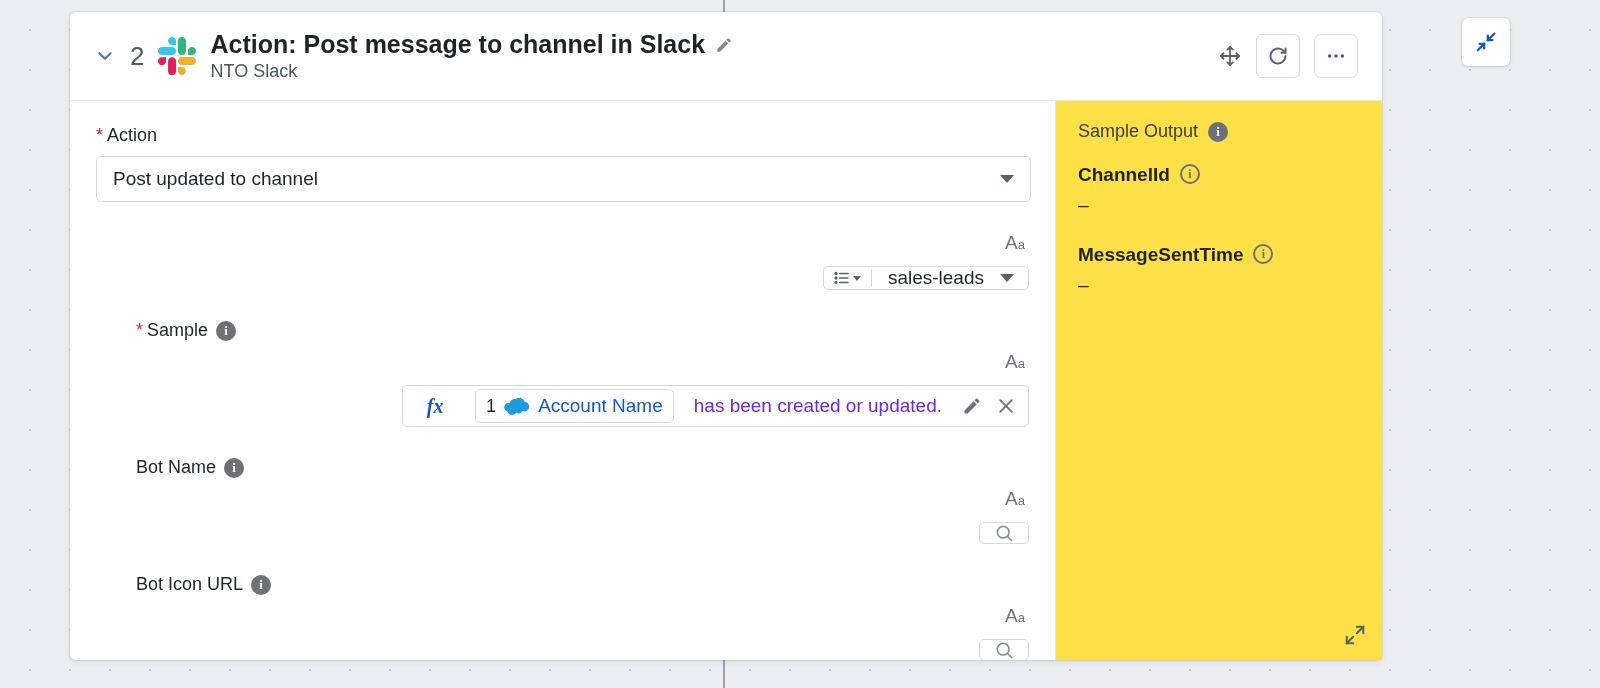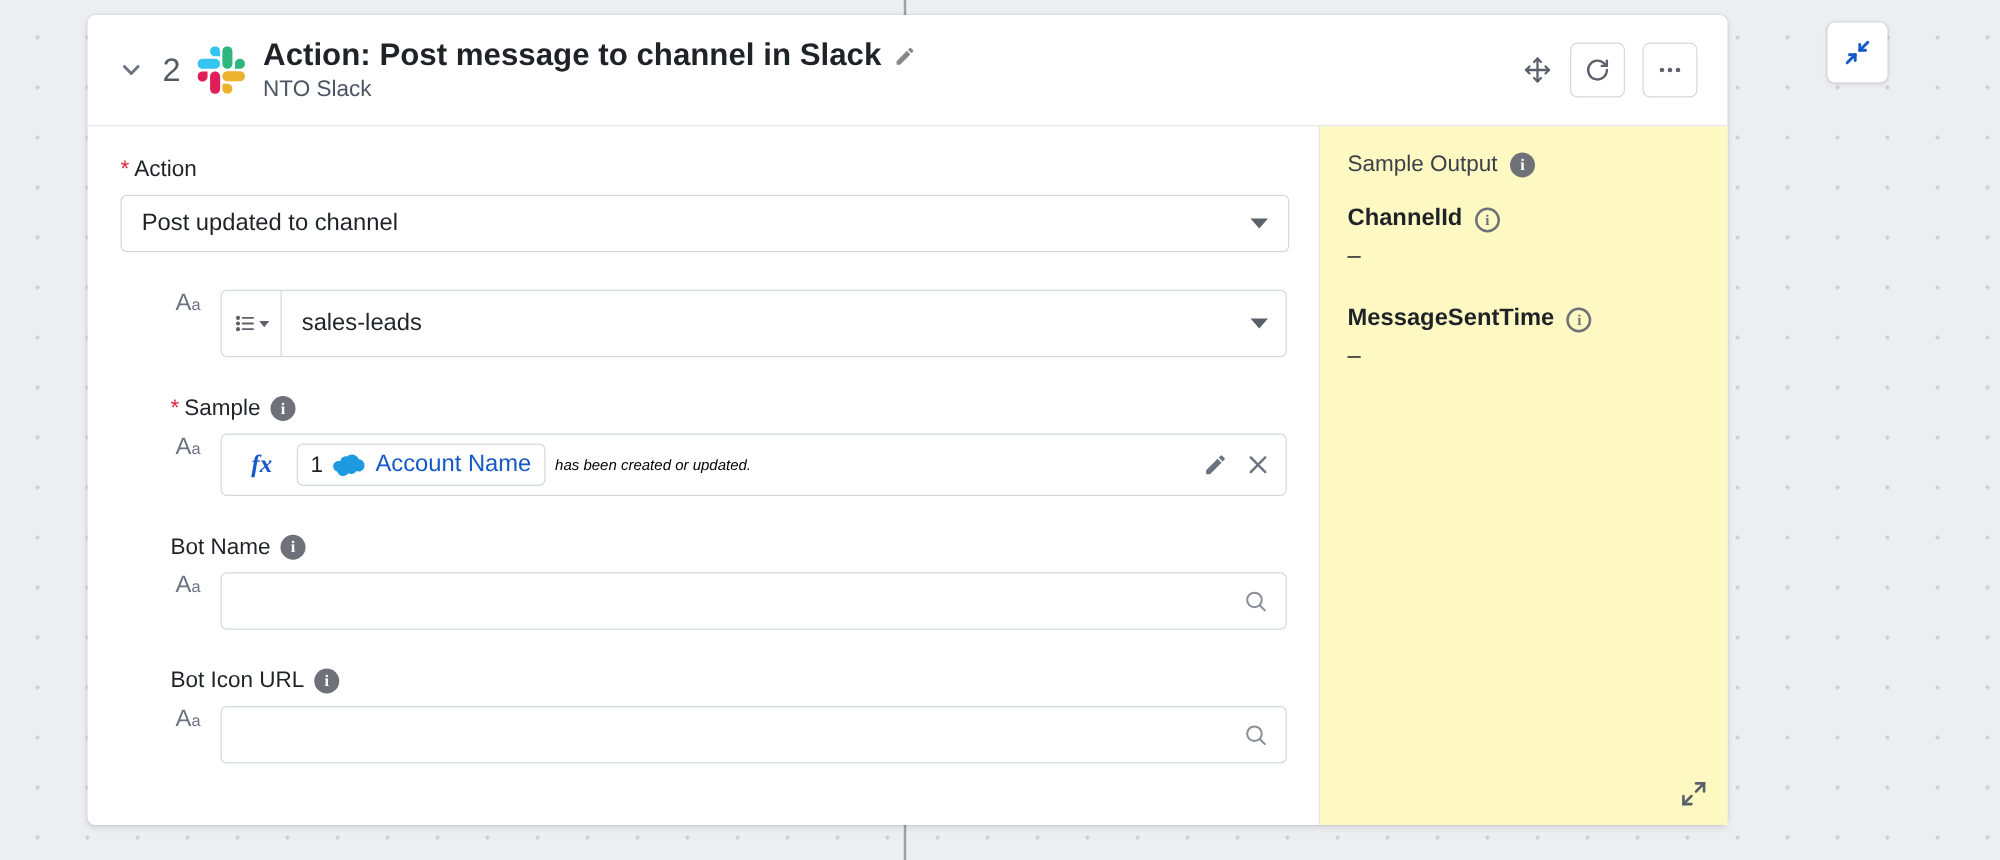--- a/index.html
+++ b/index.html
@@ -124,21 +124,21 @@
     min-height:0;
   }
   .form-area {
     flex:1;
     padding: 24px 26px 24px 26px;
     overflow:auto;
   }
   .sidebar {
     width: 327px;
     border-left:1px solid #e5e7eb;
-    background:#fef9c3;
+    background:#fde047;
     padding: 20px 22px;
     position:relative;
   }
 
   .label {
     font-size:18px;
     color:#1f2328;
     margin-bottom:10px;
     display:flex;
     align-items:center;
@@ -163,23 +163,24 @@
     font-size:19px;
     color:#1f2328;
     cursor:pointer;
   }
   .triangle-down {
     width:0;height:0;border-left:7px solid transparent;border-right:7px solid transparent;border-top:8px solid #5b616b;
   }
 
   .field-row {
     display:flex;
-    align-items:flex-start;
+    align-items:flex-end;
     gap:12px;
     margin-top: 4px;
+    flex-direction: column;
   }
   .aa-icon {
     width: 28px;
     font-size:19px;
     color:#6b7280;
     text-align:center;
   }
   .aa-icon span.sub { font-size:13px; }
   .indented-block {
     margin-left: 40px;
@@ -211,50 +212,50 @@
   .fx-box {
     width:40px;height:40px;
     display:flex;align-items:center;justify-content:center;
     font-style:italic;
     font-family: "Times New Roman", serif;
     font-size:20px;font-weight:600;color:#1459c7;
     cursor:pointer;
   }
   .msg-input {
     flex:1;height:50px;border:1px solid #d5d9de;border-radius:5px;
-    display:flex;align-items:center;padding:0 12px;gap:8px;
+    display:flex;align-items:center;padding:0 12px;gap:20px;
   }
   .datapill {
     height:34px;border:1px solid #d5d9de;border-radius:5px;
     display:inline-flex;align-items:center;padding:0 10px;gap:8px;
     background:#fff;
   }
   .dp-step {
     font-size:18px;color:#1f2328;
   }
   .dp-name {
     font-size:19px;color:#1459c7;
   }
-  .msg-suffix { font-size:12px;color:#000000;font-style:italic; }
+  .msg-suffix { font-size:19px;color:#6d28d9; }
   .msg-actions { margin-left:auto;display:flex;gap:14px;color:#6b7280;}
   .msg-actions svg{cursor:pointer;}
 
   .plain-input {
     flex:1;height:46px;border:1px solid #d5d9de;border-radius:5px;
     display:flex;align-items:center;justify-content:flex-end;padding:0 14px;
   }
   .search-icon{width:20px;height:20px;color:#8a8f98;}
 
   .sidebar .side-title {
     font-size:18px;color:#3c4149;margin-bottom:22px;
     display:flex;align-items:center;gap:10px;
   }
   .sidebar .out-field {
     font-size:19px;font-weight:700;color:#1f2328;
-    display:flex;align-items:flex-end;gap:10px;
+    display:flex;align-items:flex-start;gap:10px;
     margin-bottom:8px;
   }
   .sidebar .out-val {
     font-size:19px;color:#1f2328;margin-bottom:28px;
   }
   .info-outline {
     width:20px;height:20px;border:2px solid #6e7178;border-radius:50%;
     display:inline-flex;align-items:center;justify-content:center;
     color:#6e7178;font-size:12px;font-weight:700;font-family:serif;
   }

